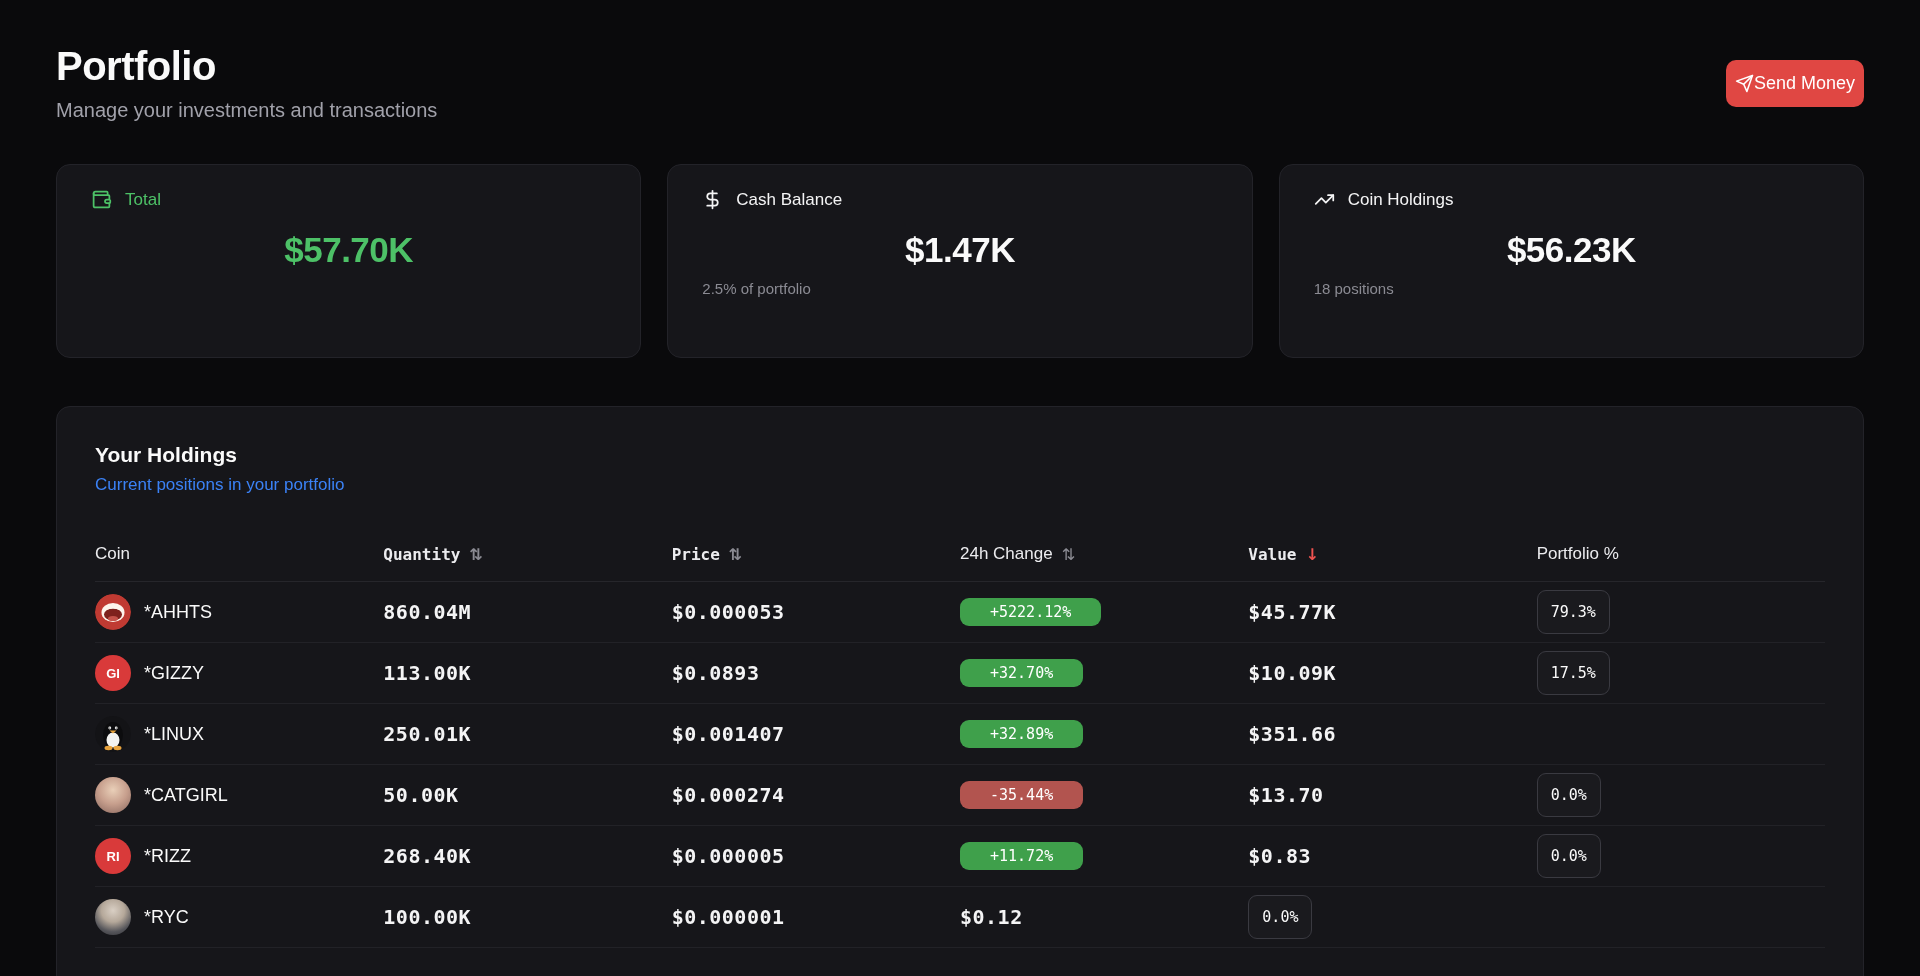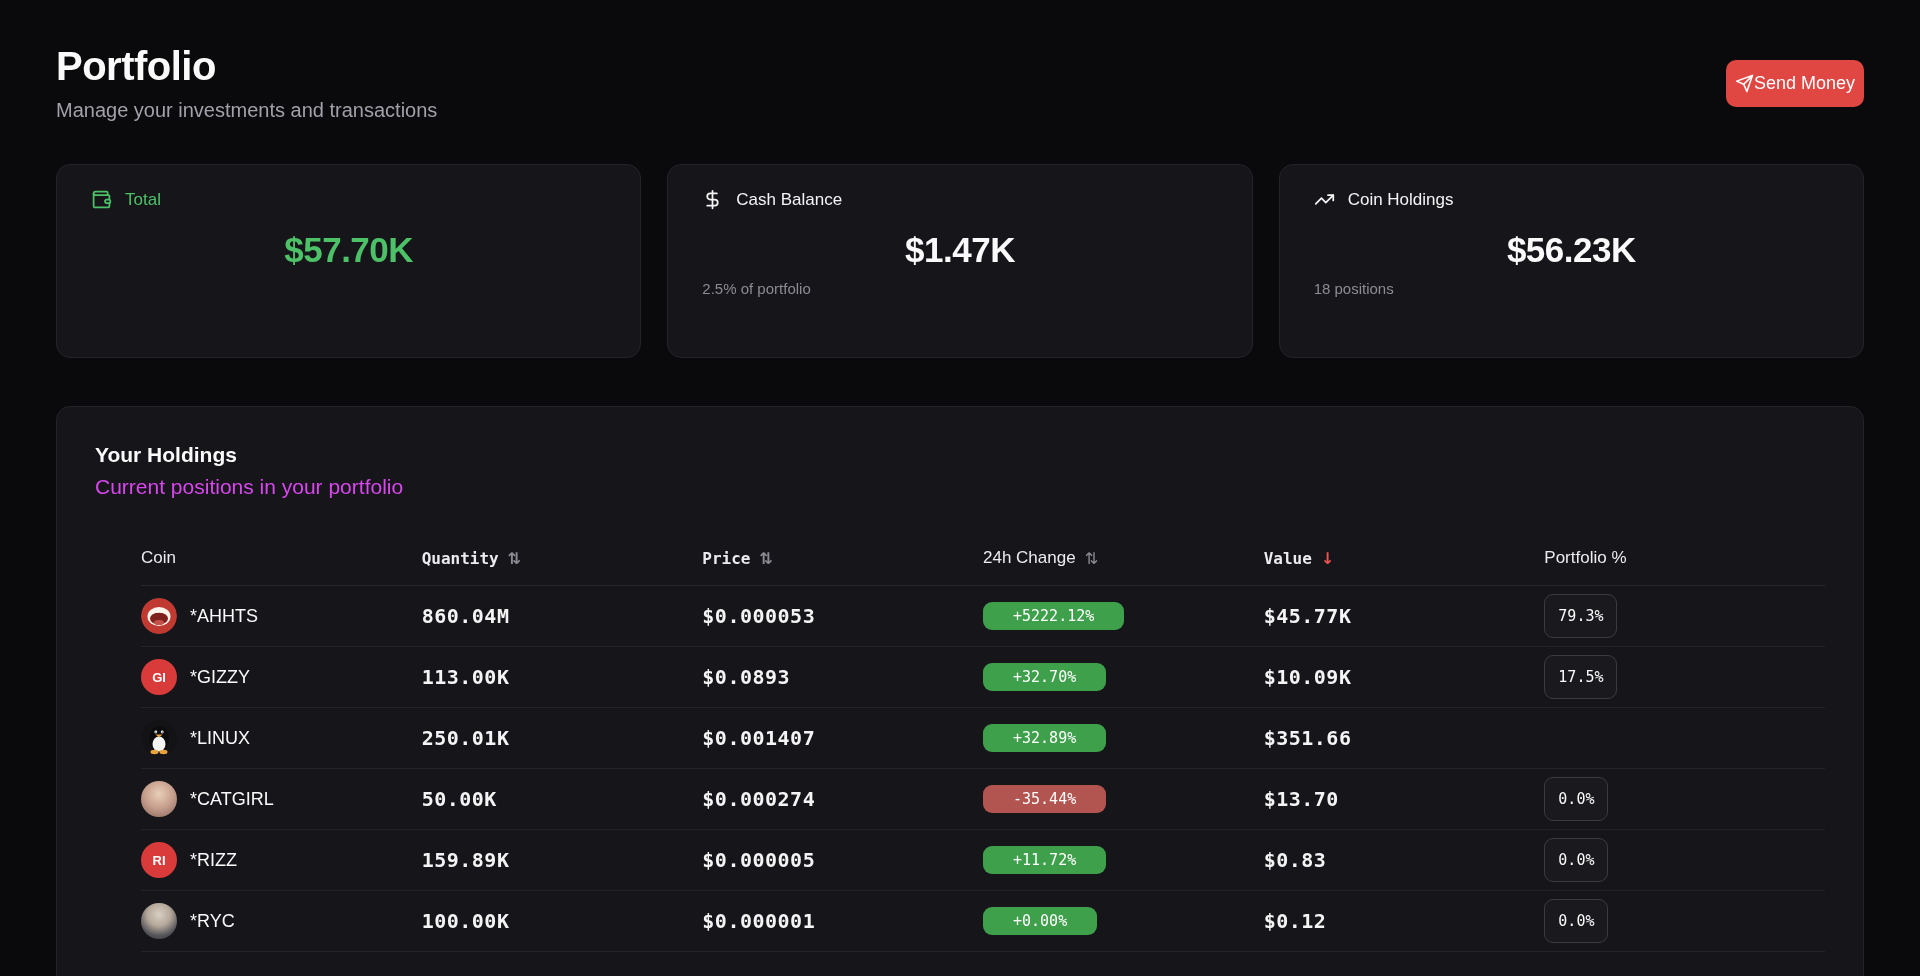--- a/index.html
+++ b/index.html
@@ -28,22 +28,22 @@
   .stat-head{display:flex;align-items:center;gap:13px;font-size:17px;color:#f4f4f5;}
   .stat-head svg{display:block;color:#f4f4f5;}
   .stat.accent .stat-head, .stat.accent .stat-head svg{color:#4dc167;}
   .stat-value{margin-top:20px;font-size:35px;font-weight:700;letter-spacing:-.5px;color:#fafafa;text-align:center;}
   .stat.accent .stat-value{color:#4dc167;}
   .stat-sub{margin-top:10px;font-size:15px;color:#8b8b93;}
 
   
   .holdings{margin-top:48px;padding:36px 38px;min-height:720px;}
   .holdings-title{margin:0;font-size:21px;font-weight:700;color:#fafafa;}
-  .holdings-subtitle{margin:8px 0 8px;font-size:21px;color:#d946ef;}
-  .table{margin-top:32px;margin-left:46px;}
+  .holdings-subtitle{margin:8px 0 8px;font-size:17px;color:#3b82f6;}
+  .table{margin-top:32px;}
   .thead,.tr{display:grid;grid-template-columns:repeat(6,1fr);align-items:center;}
   .thead{height:54px;border-bottom:1px solid #26262b;font-size:17px;color:#ececef;}
   .th{display:flex;align-items:center;gap:9px;}
   .mono{font-family:"DejaVu Sans Mono","Liberation Mono",monospace;}
   .th.mono{font-size:16px;font-weight:700;}
   .sort{color:#8b8b93;font-size:16px;font-family:"DejaVu Sans",sans-serif;}
   .sort.active{color:#ef5350;font-weight:700;}
   .tr{height:60px;border-bottom:1px solid #222227;font-size:17px;}
   .td.mono{font-size:20px;font-weight:700;color:#f4f4f5;letter-spacing:.5px;}
   .coin{display:flex;align-items:center;gap:13px;}
@@ -225,35 +225,34 @@
         <div class="td"><span class="badge down">-35.44%</span></div>
         <div class="td mono">$13.70</div>
         <div class="td"><span class="pct">0.0%</span></div>
       </div>
 
       <div class="tr">
         <div class="td coin">
           <span class="avatar initials">RI</span>
           <span class="sym">*RIZZ</span>
         </div>
-        <div class="td mono">159.89K</div>
+        <div class="td mono">268.40K</div>
         <div class="td mono">$0.000005</div>
         <div class="td"><span class="badge up">+11.72%</span></div>
         <div class="td mono">$0.83</div>
         <div class="td"><span class="pct">0.0%</span></div>
       </div>
 
       <div class="tr">
         <div class="td coin">
           <span class="avatar av-ryc"></span>
           <span class="sym">*RYC</span>
         </div>
         <div class="td mono">100.00K</div>
         <div class="td mono">$0.000001</div>
-        <div class="td"><span class="badge up">+0.00%</span></div>
         <div class="td mono">$0.12</div>
         <div class="td"><span class="pct">0.0%</span></div>
       </div>
 
     </div>
   </div>
 
 </div>
 
 </body></html>

